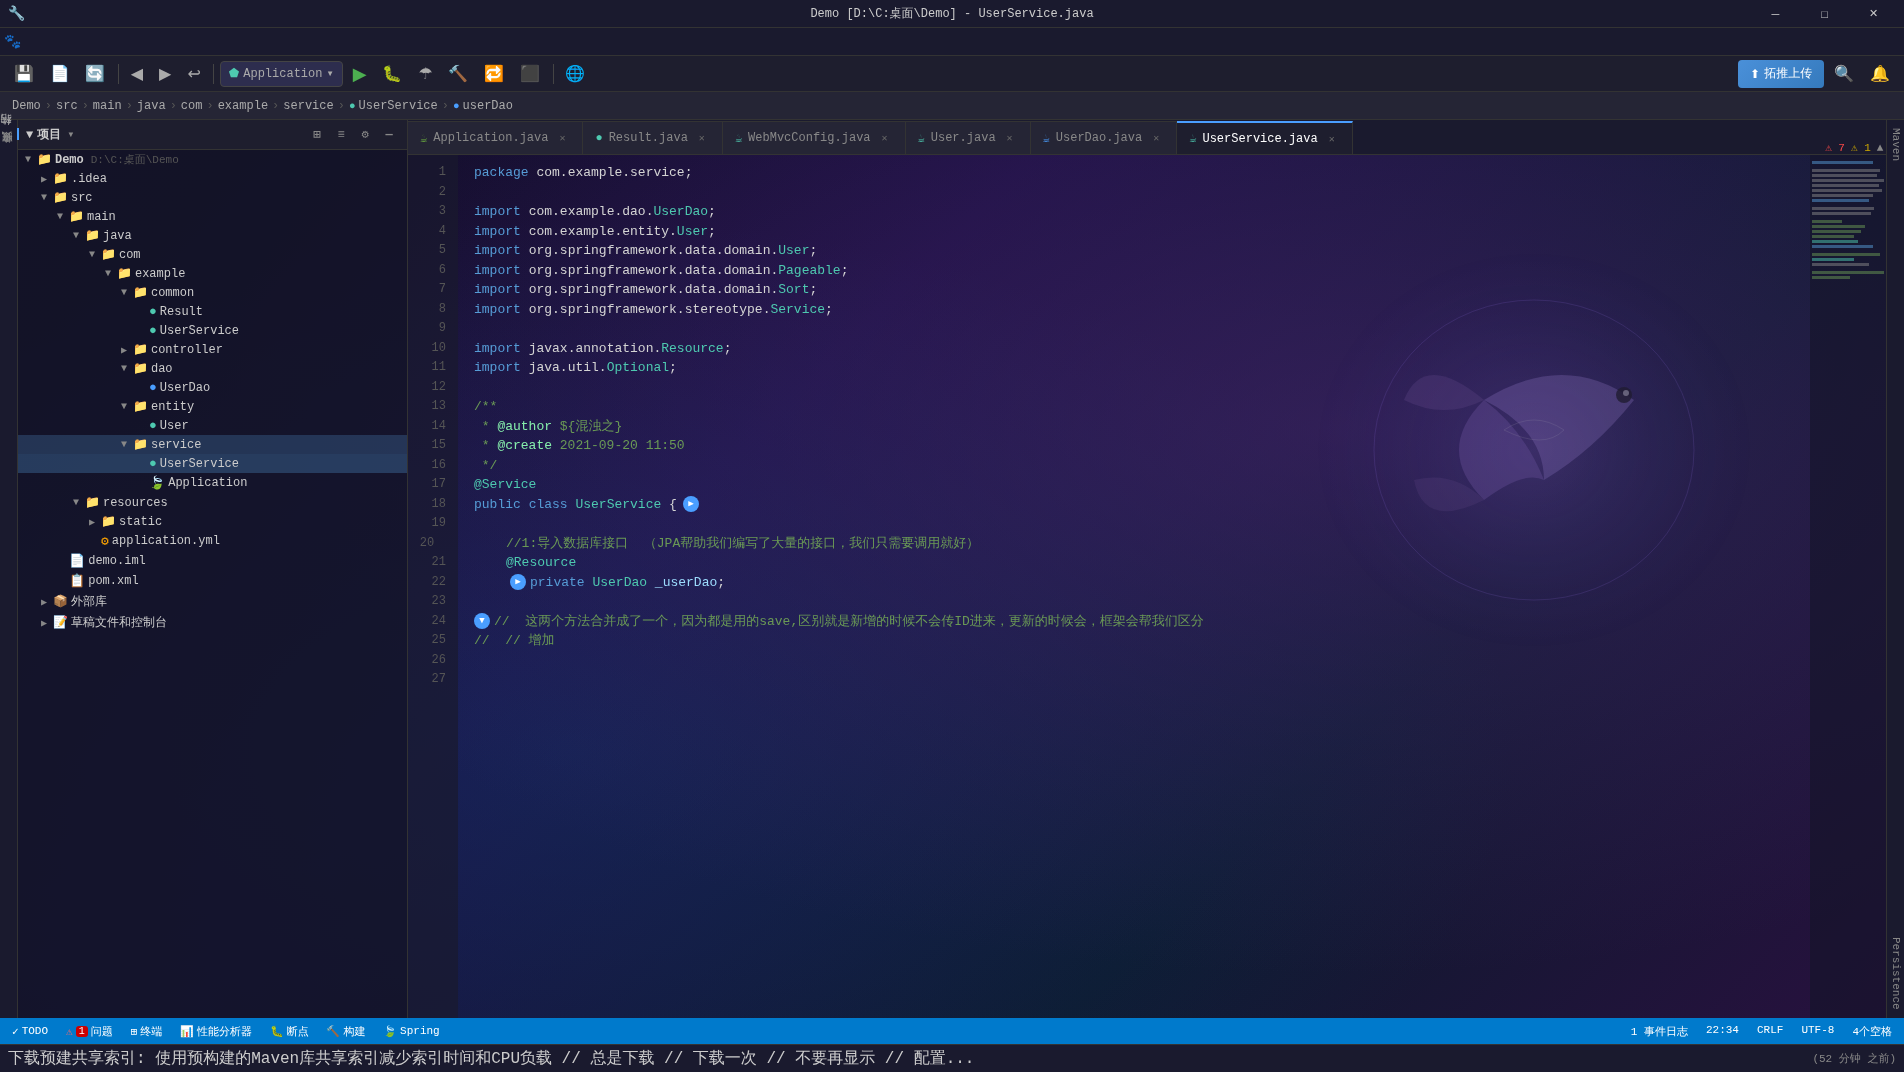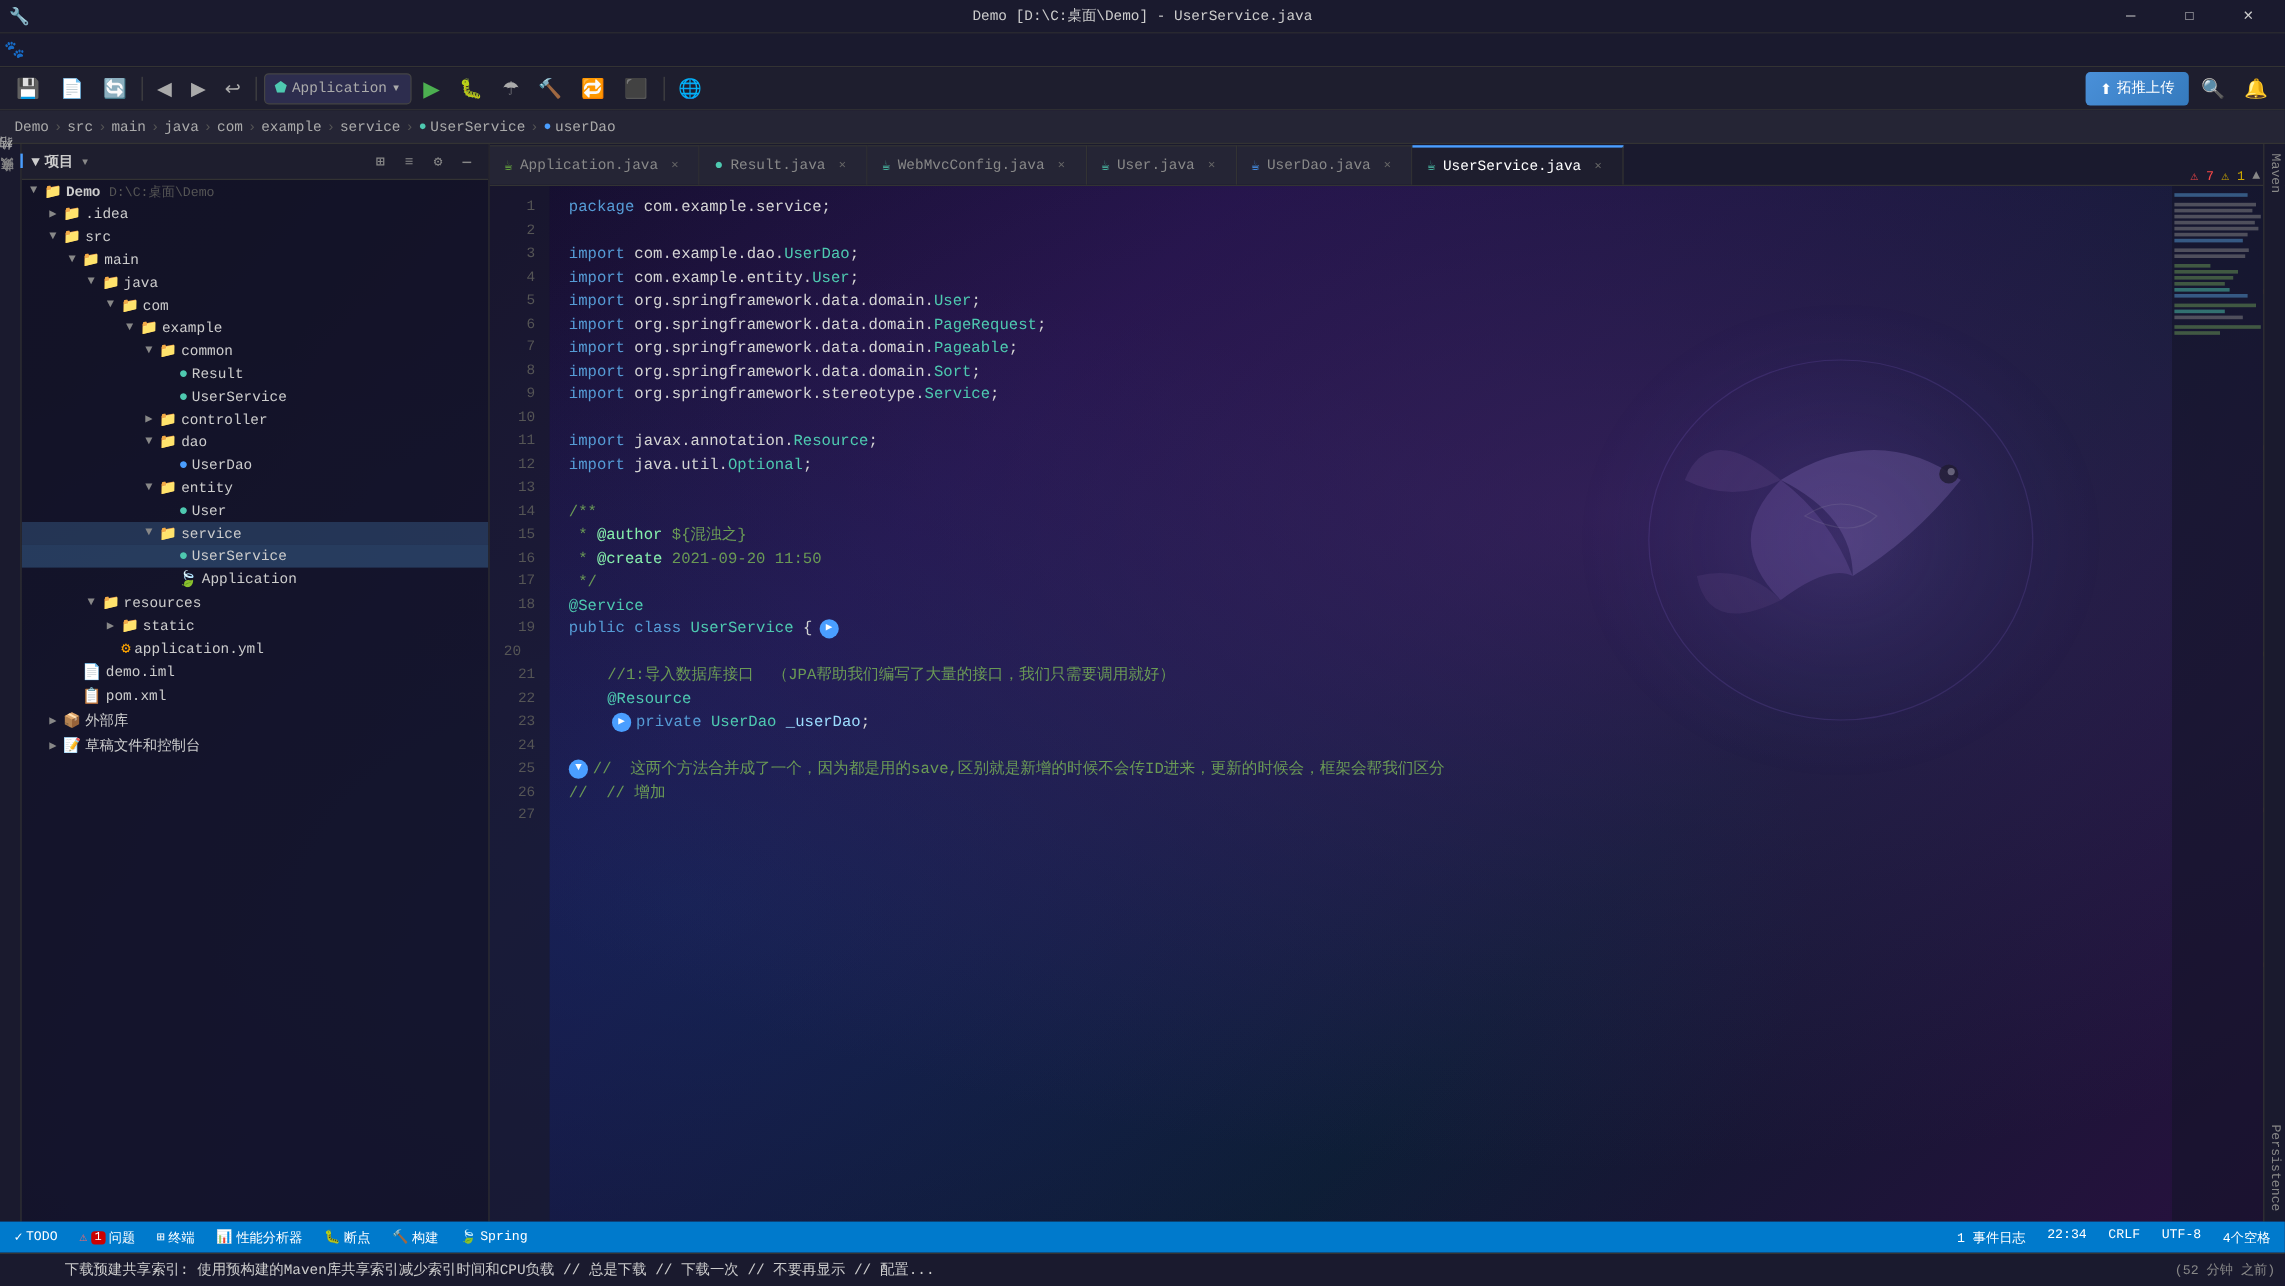--- a/index.html
+++ b/index.html
@@ -762,21 +762,20 @@
         <span class="line-number" style="position:relative;">26 </span>
         <span class="line-number">27</span>
       </div>
 
       <div class="code-area">
         <div class="code-line"><span class="kw">package</span> <span class="plain">com.example.service</span><span class="op">;</span></div>
         <div class="code-line">&nbsp;</div>
         <div class="code-line"><span class="kw">import</span> <span class="plain">com.example.dao.</span><span class="cls">UserDao</span><span class="op">;</span></div>
         <div class="code-line"><span class="kw">import</span> <span class="plain">com.example.entity.</span><span class="cls">User</span><span class="op">;</span></div>
         <div class="code-line"><span class="kw">import</span> <span class="plain">org.springframework.data.domain.</span><span class="cls">User</span><span class="op">;</span></div>
-        <div class="code-line"><span class="kw">import</span> <span class="plain">org.springframework.data.domain.</span><span class="cls">PageRequest</span><span class="op">;</span></div>
         <div class="code-line"><span class="kw">import</span> <span class="plain">org.springframework.data.domain.</span><span class="cls">Pageable</span><span class="op">;</span></div>
         <div class="code-line"><span class="kw">import</span> <span class="plain">org.springframework.data.domain.</span><span class="cls">Sort</span><span class="op">;</span></div>
         <div class="code-line"><span class="kw">import</span> <span class="plain">org.springframework.stereotype.</span><span class="ann">Service</span><span class="op">;</span></div>
         <div class="code-line">&nbsp;</div>
         <div class="code-line"><span class="kw">import</span> <span class="plain">javax.annotation.</span><span class="cls">Resource</span><span class="op">;</span></div>
         <div class="code-line"><span class="kw">import</span> <span class="plain">java.util.</span><span class="cls">Optional</span><span class="op">;</span></div>
         <div class="code-line">&nbsp;</div>
         <div class="code-line"><span class="comment">/**</span></div>
         <div class="code-line"><span class="comment"> * </span><span class="javadoc-tag">@author</span><span class="comment"> ${混浊之}</span></div>
         <div class="code-line"><span class="comment"> * </span><span class="javadoc-tag">@create</span><span class="comment"> 2021-09-20 11:50</span></div>
@@ -898,15 +897,15 @@
     <div class="status-item">
       <span>UTF-8</span>
     </div>
     <div class="status-item">
       <span>4个空格</span>
     </div>
   </div>
 </div>
 
 <div class="bottom-bar">
-  <span style="flex:1;overflow:hidden;text-overflow:ellipsis;white-space:nowrap;color:#ccc;font-size:12px;margin-left:46px;">下载预建共享索引: 使用预构建的Maven库共享索引减少索引时间和CPU负载 // 总是下载 // 下载一次 // 不要再显示 // 配置...</span>
+  <span style="flex:1;overflow:hidden;text-overflow:ellipsis;white-space:nowrap;color:#ccc;font-size:16px;">下载预建共享索引: 使用预构建的Maven库共享索引减少索引时间和CPU负载 // 总是下载 // 下载一次 // 不要再显示 // 配置...</span>
   <span style="color:#888;font-size:11px;margin-left:16px;">(52 分钟 之前)</span>
 </div>
 
 </body></html>

